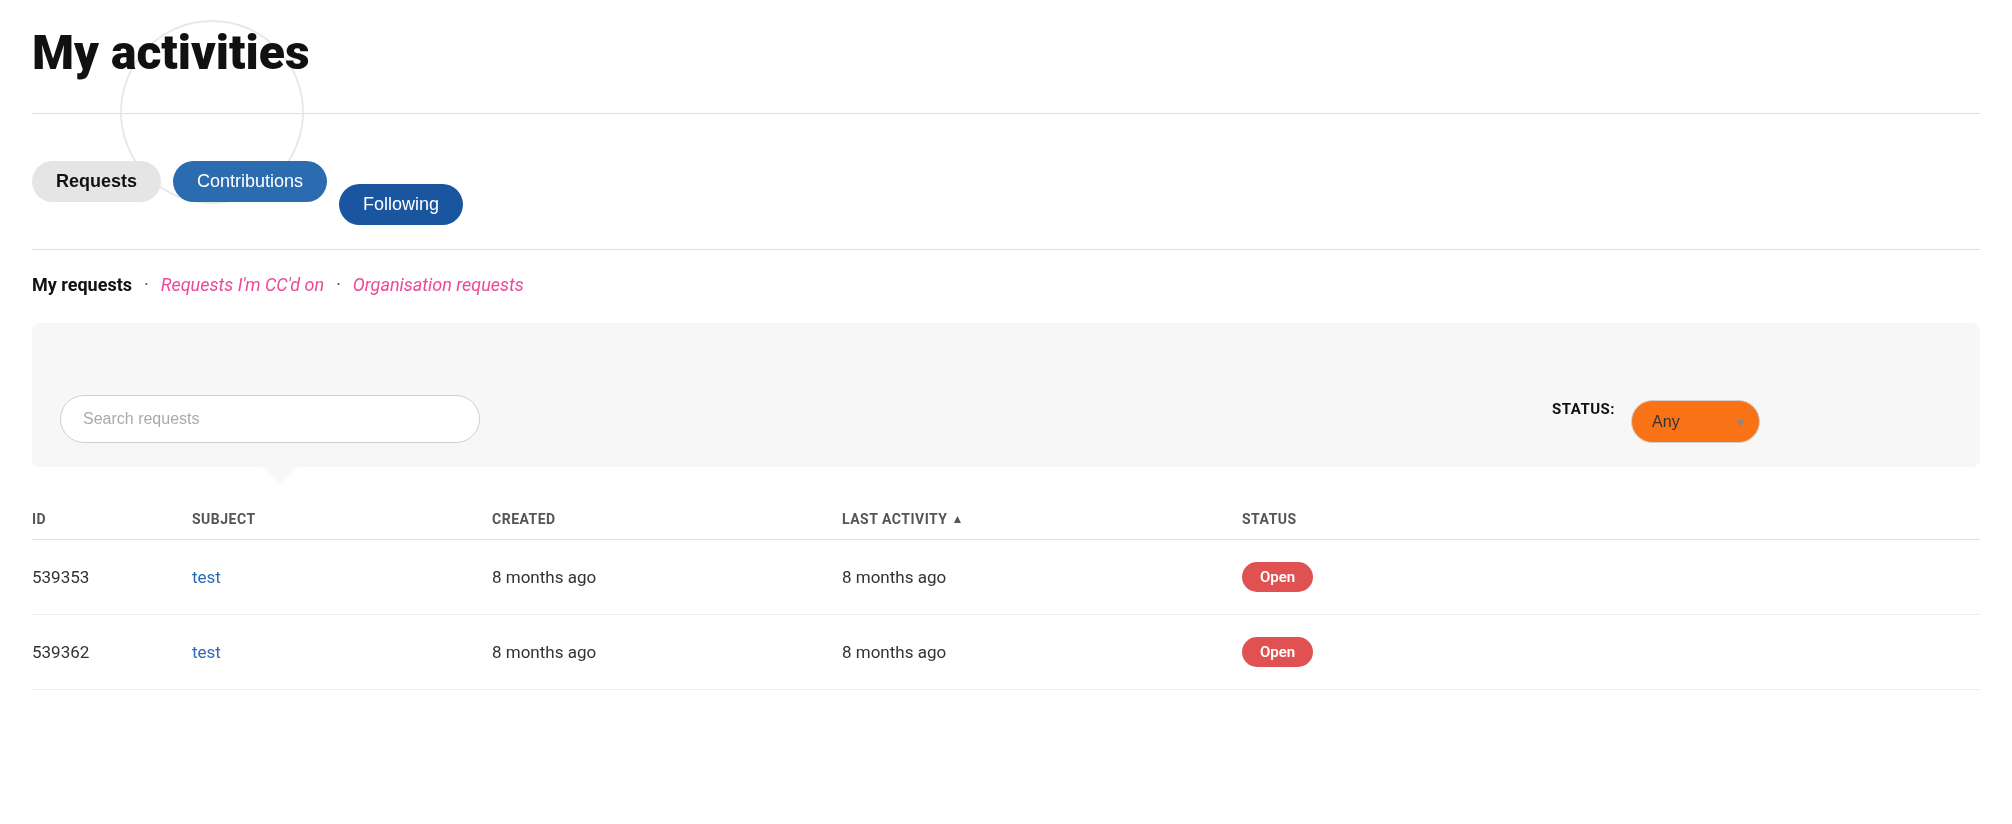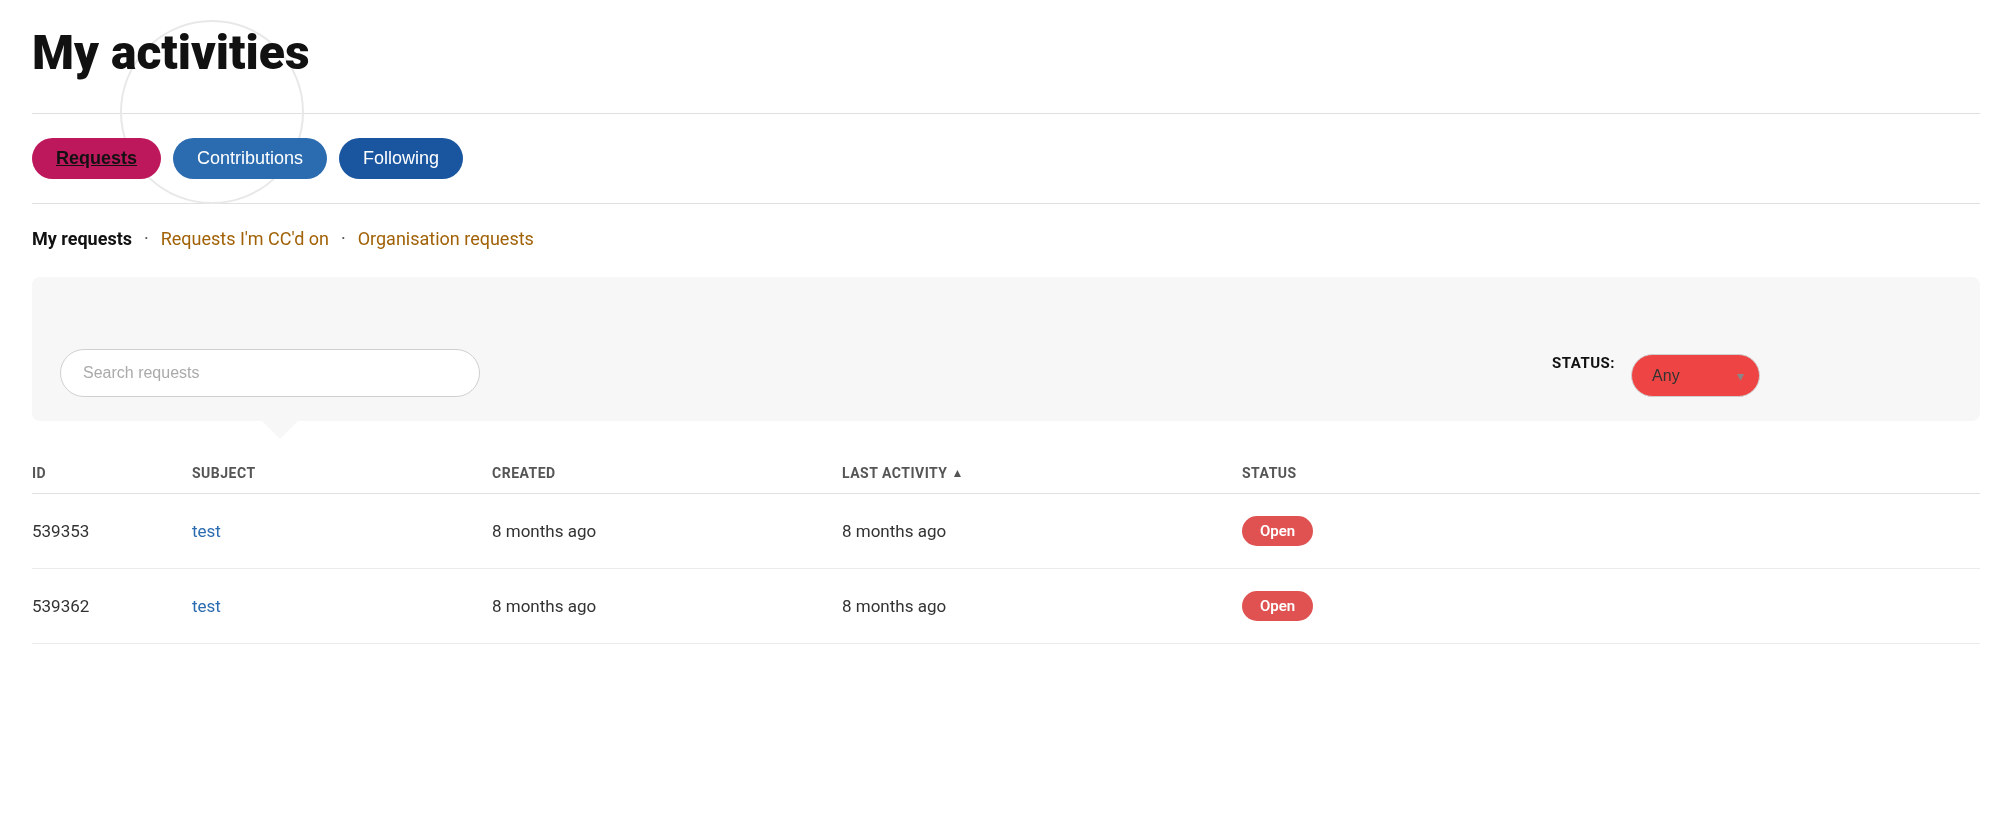--- a/index.html
+++ b/index.html
@@ -60,34 +60,34 @@
       padding: 10px 24px;
       border-radius: 50px;
       border: none;
       cursor: pointer;
       font-size: 18px;
       font-weight: 400;
       transition: background 0.2s;
     }
 
     .tab-btn.active-plain {
-      background: #be185d;
+      background: #e5e5e5;
       color: #111;
       font-weight: 700;
-      text-decoration: underline;
     }
 
     .tab-btn.active-blue {
       background: #2b6cb0;
       color: #fff;
     }
 
     .tab-btn.active-blue-dark {
       background: #1a56a0;
       color: #fff;
+      margin-top: 46px;
     }
 
     .section-divider {
       border: none;
       border-top: 1px solid #e0e0e0;
       margin-bottom: 24px;
     }
 
     .sub-nav {
       display: flex;
@@ -96,23 +96,24 @@
       margin-bottom: 28px;
       font-size: 18px;
     }
 
     .sub-nav-item.bold {
       font-weight: 700;
       color: #111;
     }
 
     .sub-nav-item.link {
-      color: #a16207;
+      color: #ec4899;
       cursor: pointer;
       text-decoration: none;
+      font-style: italic;
     }
 
     .sub-nav-dot {
       color: #555;
       font-size: 18px;
     }
 
     .filter-bar {
       background: #f7f7f7;
       border-radius: 8px;
@@ -158,21 +159,21 @@
       font-weight: 700;
       color: #111;
       letter-spacing: 0.5px;
     }
 
     .status-select {
       width: 100%;
       padding: 12px 40px 12px 20px;
       border-radius: 50px;
       border: 1.5px solid #d0d0d0;
-      background: #ef4444;
+      background: #f97316;
       font-size: 16px;
       color: #333;
       outline: none;
       appearance: none;
       cursor: pointer;
       position: relative;
     }
 
     .select-wrapper {
       position: relative;

